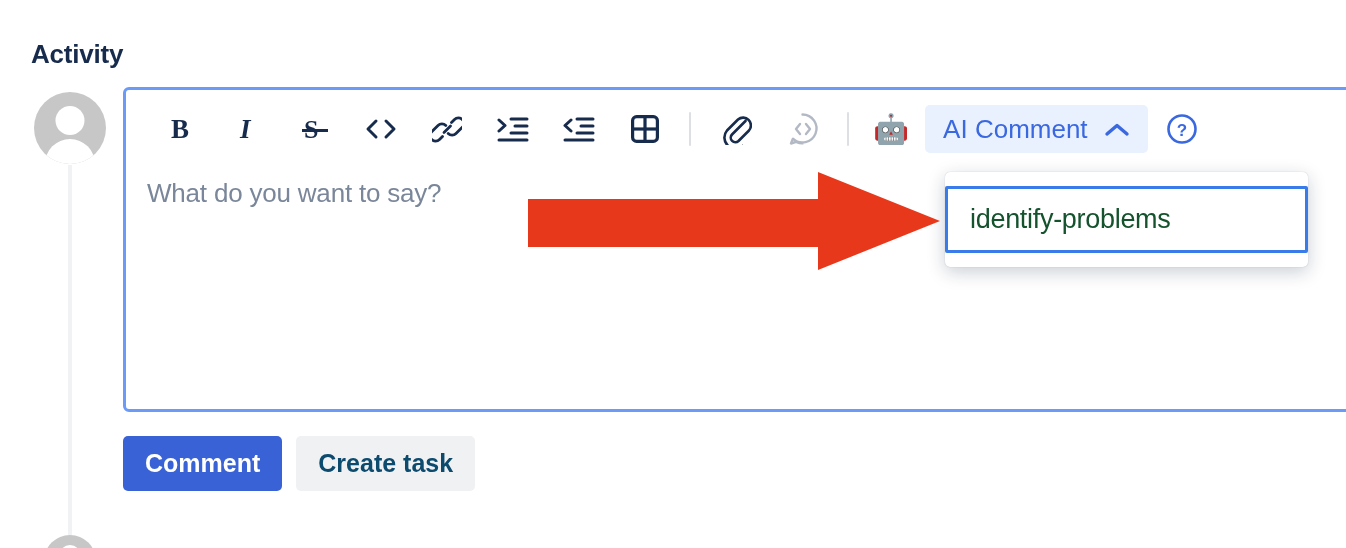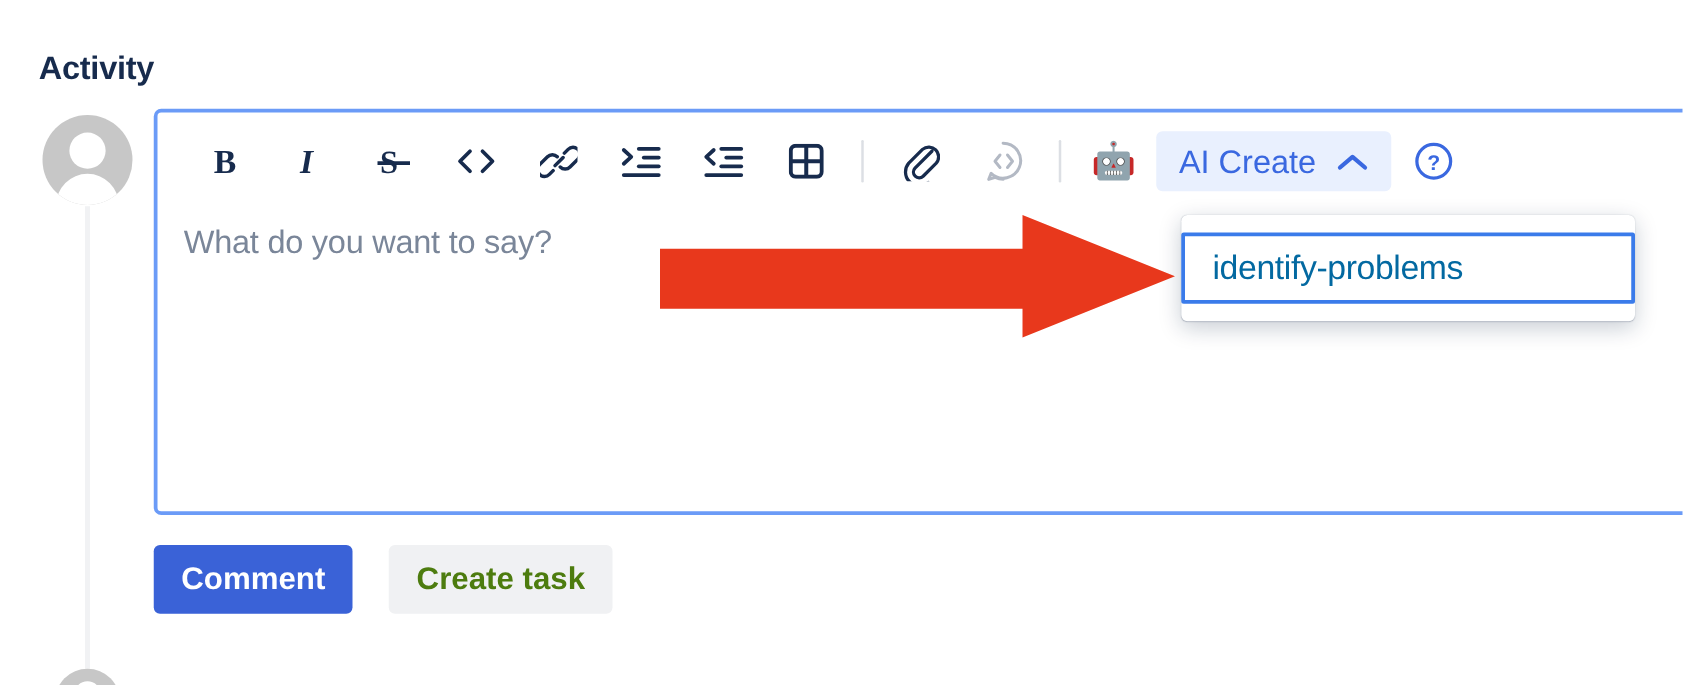--- a/index.html
+++ b/index.html
@@ -174,65 +174,65 @@
     color: #7A8699;
     letter-spacing: -0.2px;
   }
 
   
   #editor-actions {
     position: absolute;
     left: 123px;
     top: 436px;
     display: flex;
-    gap: 29px;
+    gap: 14px;
   }
   .action-btn {
     height: 55px;
     border-radius: 5px;
     display: flex;
     align-items: center;
     justify-content: center;
     font-size: 25px;
     padding: 0 22px;
     box-sizing: border-box;
     white-space: nowrap;
   }
   #comment-button {
     background: #3A62D7;
     color: #ffffff;
     font-weight: bold;
   }
   #create-task-button {
     background: #F0F1F3;
-    color: #4d7c0f;
+    color: #0c4a6e;
     font-weight: bold;
   }
 
   
   #ai-prompt-dropdown {
     position: absolute;
     left: 945px;
     top: 172px;
     width: 363px;
     background: #ffffff;
     border-radius: 5px;
     box-shadow: 0 5px 18px rgba(9,30,66,0.22), 0 0 1px rgba(9,30,66,0.28);
     padding: 14px 0 14px 0;
     box-sizing: border-box;
     z-index: 30;
   }
   .dropdown-item {
-    height: 57px;
+    height: 67px;
     display: flex;
     align-items: center;
     padding-left: 25px;
     box-sizing: border-box;
     font-size: 27px;
-    color: #0369a1;
+    color: #14532d;
     letter-spacing: -0.3px;
   }
   .dropdown-item.selected {
     border: 3px solid #3A7BEA;
     border-radius: 2px;
     margin-left: 0px;
     padding-left: 22px;
     width: 100%;
     background: #ffffff;
   }
@@ -342,21 +342,21 @@
         <polyline points="14,12 10,17 14,22"></polyline>
         <polyline points="20,12 24,17 20,22"></polyline>
       </svg>
     </div>
 
     <div class="tb-sep"></div>
 
     <div class="tb-emoji">🤖</div>
 
     <div id="ai-prompt-button">
-      <span>AI Create</span>
+      <span>AI Comment</span>
       <span id="ai-prompt-chevron">
         <svg width="26" height="16" viewBox="0 0 26 16" fill="none" stroke="currentColor" stroke-width="3.4" stroke-linecap="round" stroke-linejoin="round">
           <polyline points="3,12 13,3.5 23,12"></polyline>
         </svg>
       </span>
     </div>
 
     <div id="help-icon-button">
       <svg width="34" height="34" viewBox="0 0 34 34" fill="none">
         <circle cx="17" cy="17" r="13.5" stroke="currentColor" stroke-width="2.6"></circle>

